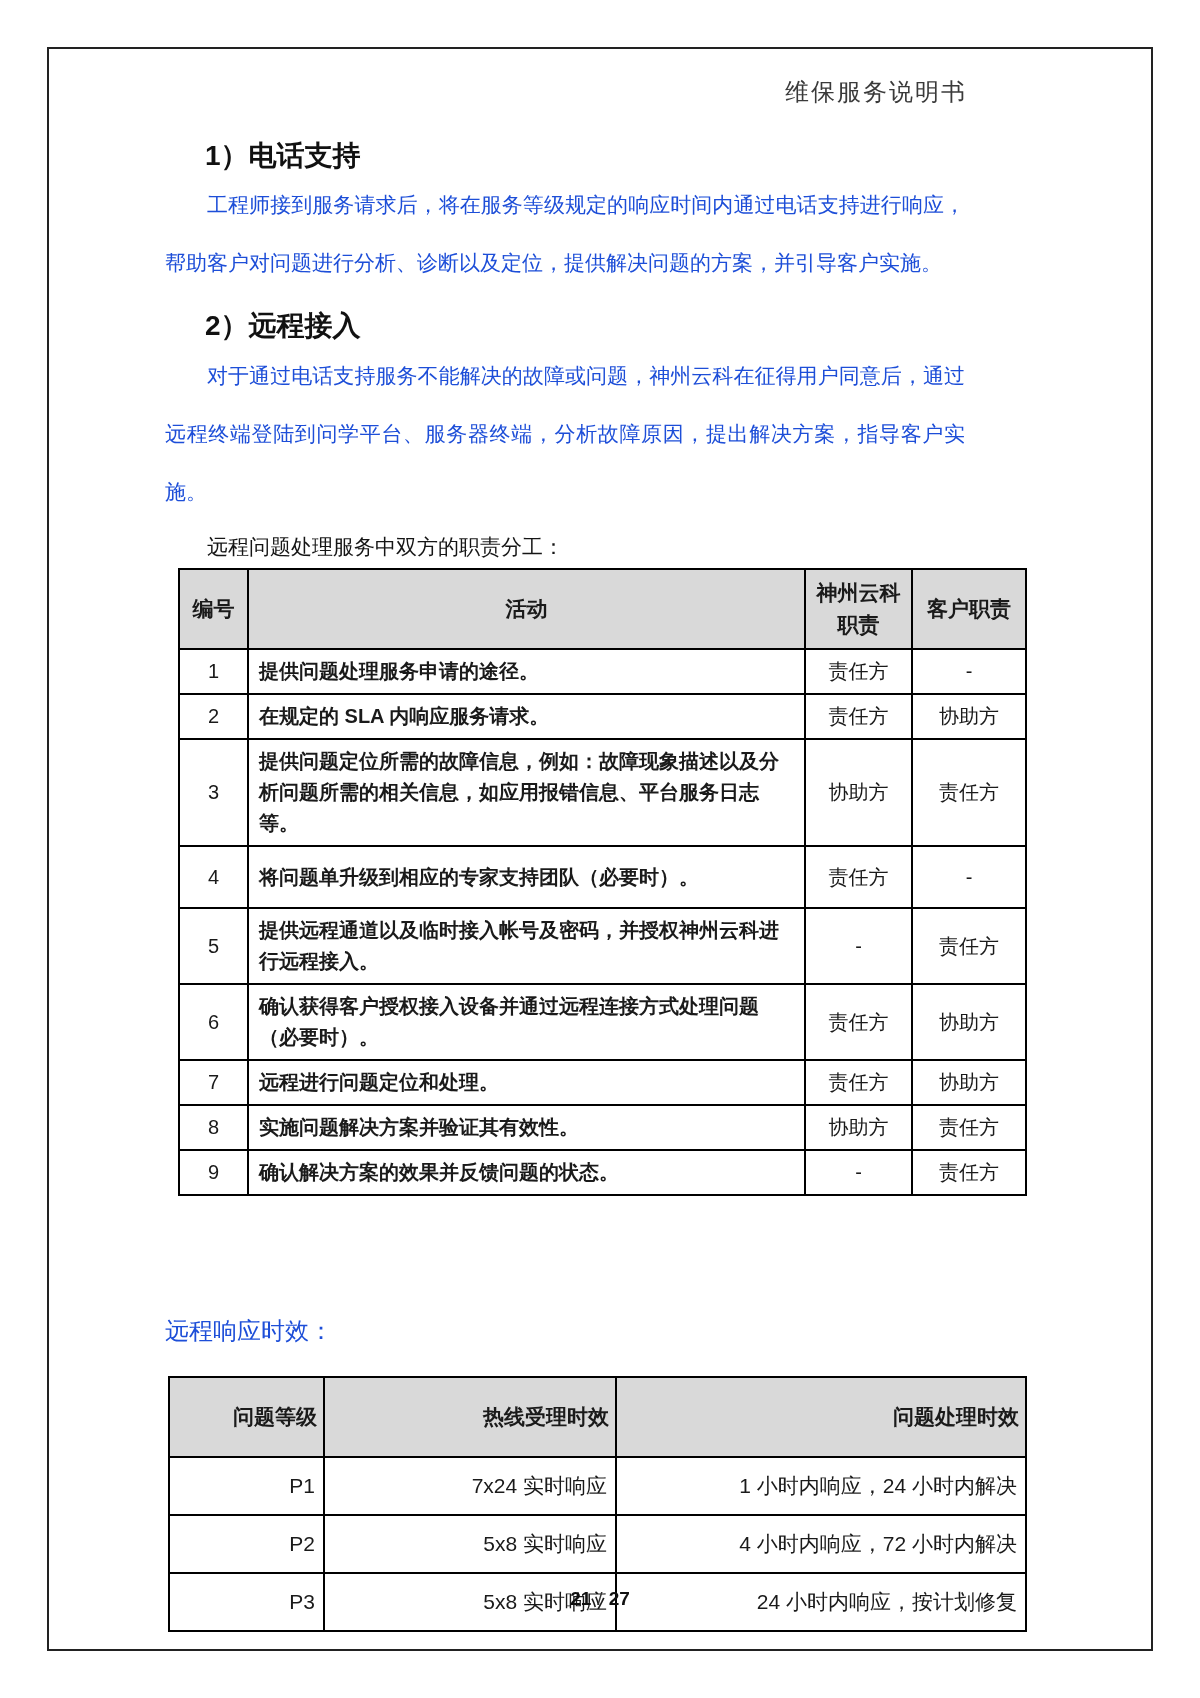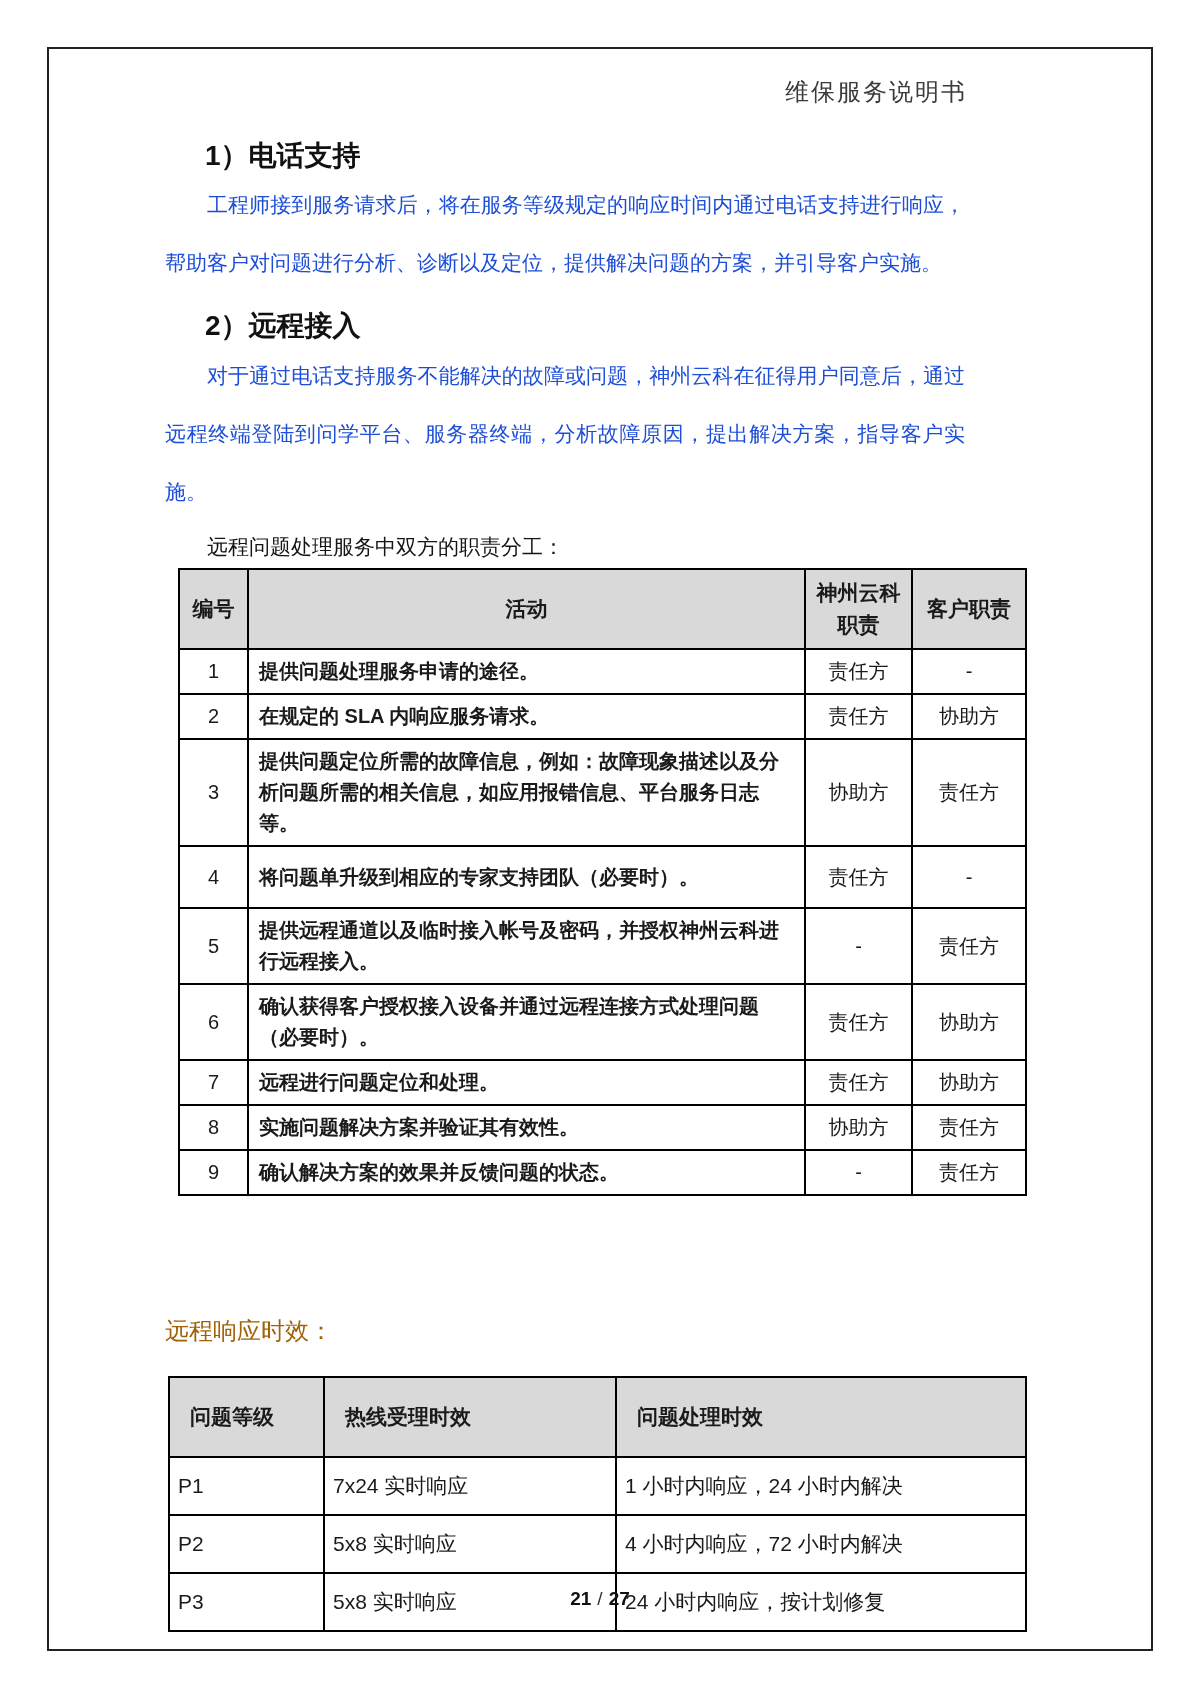--- a/index.html
+++ b/index.html
@@ -37,30 +37,30 @@
   table.duty th,table.duty td{border:2px solid #000;}
   table.duty thead th{
     background:#d9d9d9;font-size:21px;font-weight:700;
     height:74px;line-height:1.55;text-align:center;padding:2px 6px;
   }
   table.duty td{font-size:20px;padding:6px 10px;vertical-align:middle;}
   td.num,td.role{text-align:center;height:31px;}
   td.act{text-align:left;line-height:1.55;padding-left:13px;font-weight:bold;}
   tr.tall td{height:48px;}
   .sla-heading{
-    font-size:24px;font-weight:400;color:#a16207;
+    font-size:24px;font-weight:400;color:#1d4ed8;
     margin:118px 0 0 0;line-height:1.4;
   }
   table.sla{width:857px;margin:28px 0 0 3px;}
   table.sla th,table.sla td{border:2px solid #000;}
   table.sla thead th{
     background:#d9d9d9;font-size:21px;font-weight:700;
-    height:74px;text-align:left;padding:2px 20px;
+    height:74px;text-align:right;padding:2px 6px;
   }
-  table.sla td{font-size:21px;height:52px;text-align:left;padding:2px 8px;}
+  table.sla td{font-size:21px;height:52px;text-align:right;padding:2px 8px;}
   .footer{
     position:absolute;bottom:88px;left:0;width:100%;text-align:center;
     font-family:Liberation Sans, sans-serif;font-size:19px;color:#111;
   }
   .footer .pg{font-weight:700;}
   .footer .sep{font-weight:400;padding:0 6px;color:#333;}
 </style>
 </head>
 <body>
 

